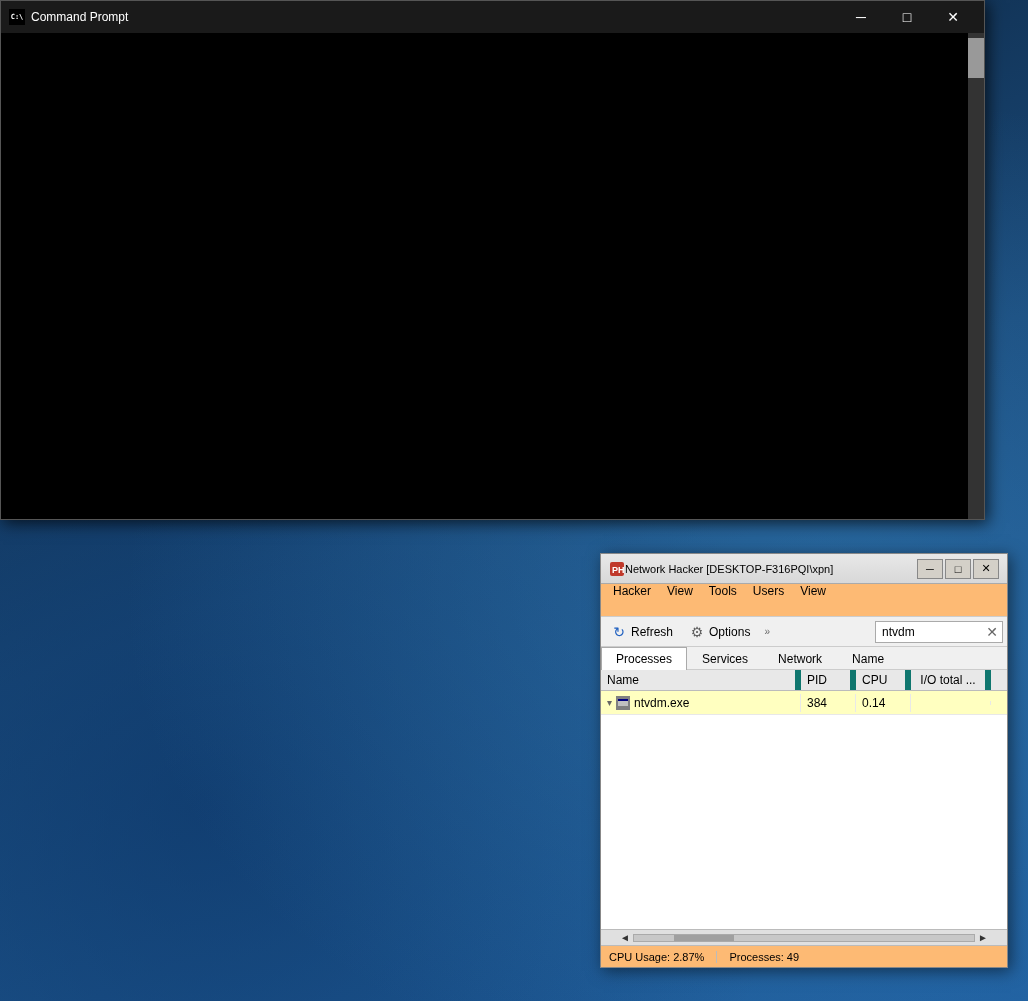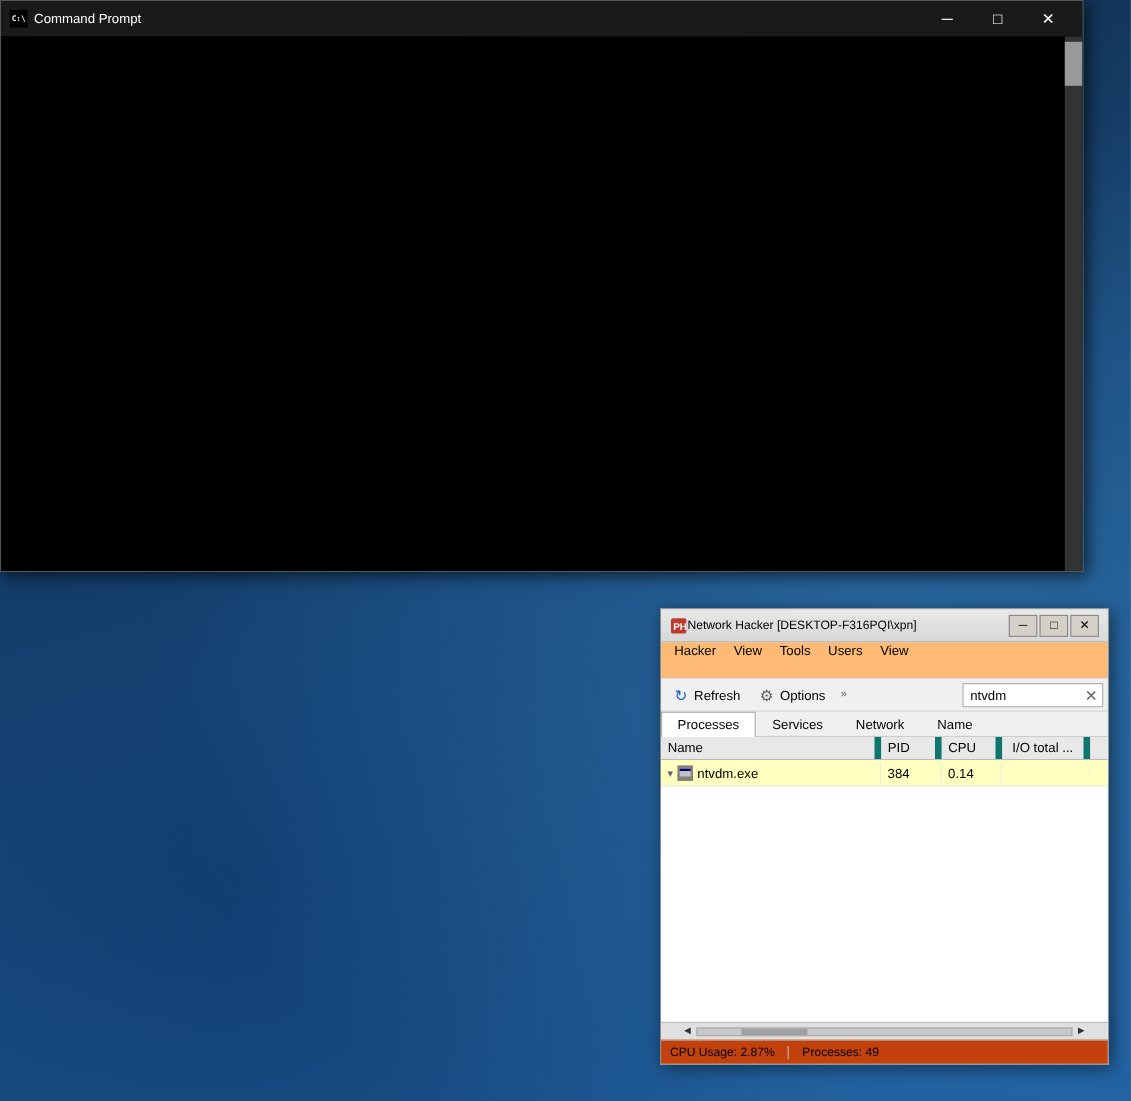--- a/index.html
+++ b/index.html
@@ -357,21 +357,21 @@
     }
 
     .expand-arrow {
       font-size: 10px;
       color: #666;
     }
 
     
     .ph-statusbar {
       height: 22px;
-      background: #c2410c;
+      background: #fdba74;
       border-top: 1px solid #bbb;
       display: flex;
       align-items: center;
       padding: 0 8px;
       font-size: 11px;
       color: #000;
       flex-shrink: 0;
     }
 
     .ph-status-item {

